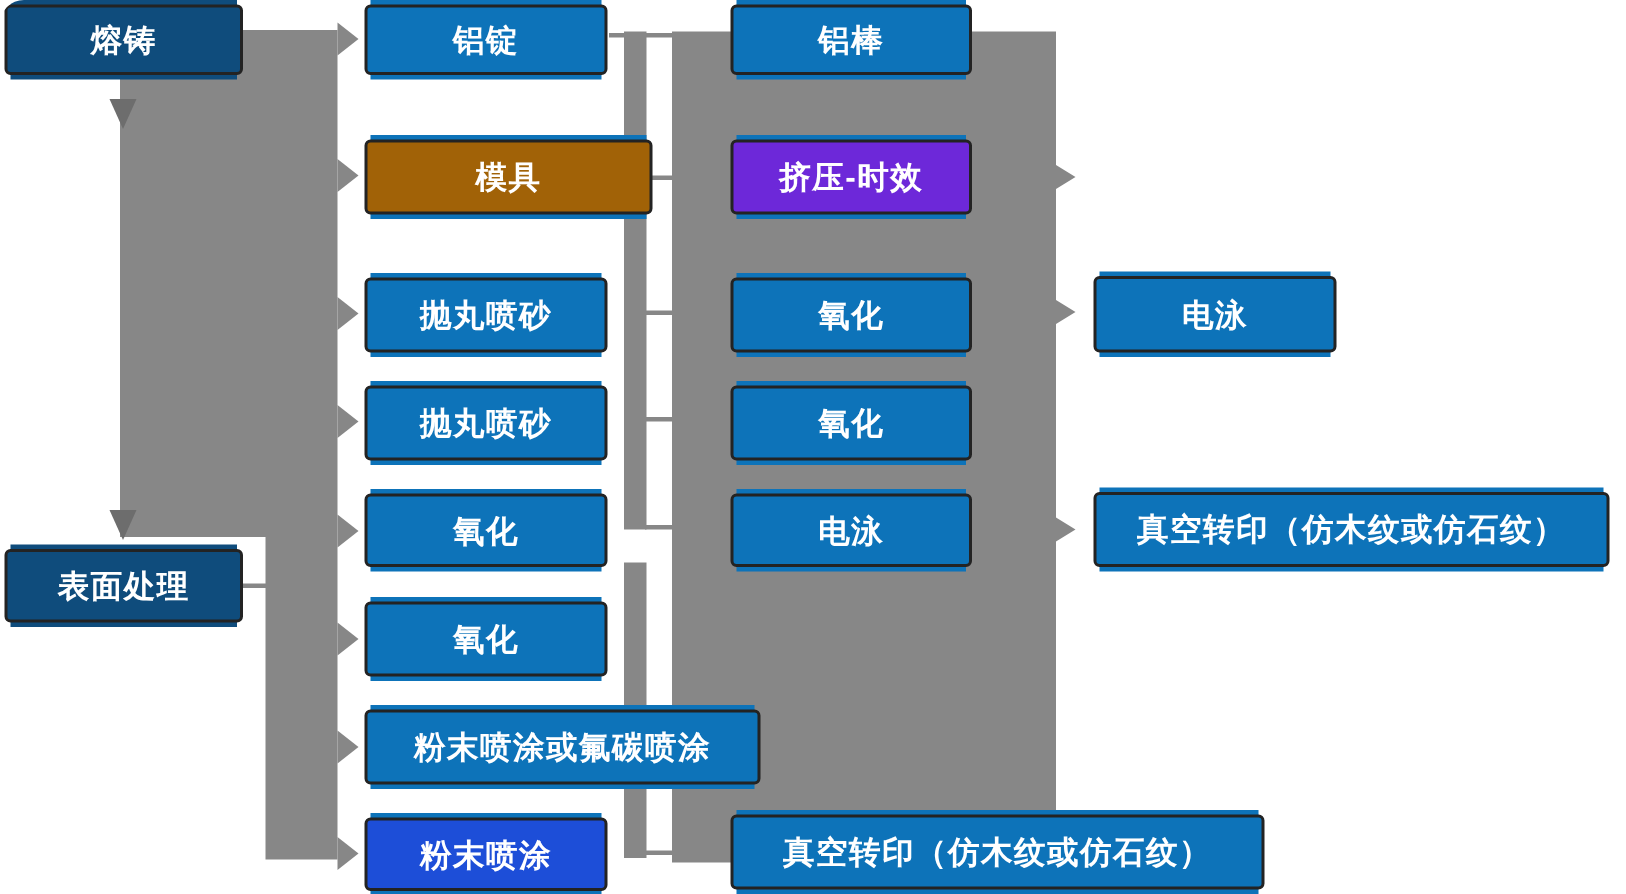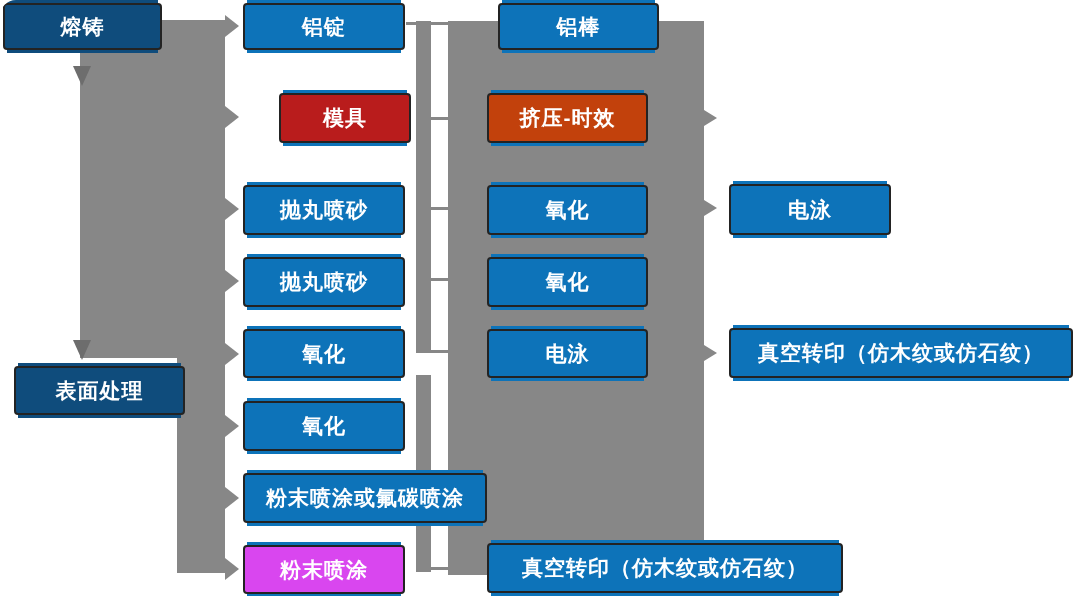--- a/index.html
+++ b/index.html
@@ -50,30 +50,30 @@
     <div class="tri-r" style="left: 225px; top: 558px; border-left-color: rgb(135, 135, 135);"></div>
     <div class="hline" style="left: 698px; top: 117px; width: 8px; background: rgb(135, 135, 135);"></div>
     <div class="tri-r small" style="left: 704px; top: 110px; border-left-color: rgb(135, 135, 135);"></div>
     <div class="hline" style="left: 698px; top: 207px; width: 8px; background: rgb(135, 135, 135);"></div>
     <div class="tri-r small" style="left: 704px; top: 200px; border-left-color: rgb(135, 135, 135);"></div>
     <div class="hline" style="left: 698px; top: 352px; width: 8px; background: rgb(135, 135, 135);"></div>
     <div class="tri-r small" style="left: 704px; top: 345px; border-left-color: rgb(135, 135, 135);"></div>
     <div class="tri-d" style="left: 73px; top: 66px; border-top-color: rgb(109, 109, 109);"></div>
     <div class="tri-d" style="left: 73px; top: 340px; border-top-color: rgb(109, 109, 109);"></div>
     <div class="node dark" style="left: 3px; top: 3px; width: 159px; height: 47px; background: rgb(15, 76, 124); border-color: rgb(35, 35, 35); color: rgb(255, 255, 255); box-shadow: rgb(15, 76, 124) 0px -7px 0px -4px, rgb(15, 76, 124) 0px 7px 0px -4px;">熔铸</div>
-    <div class="node dark" style="left: 14px; top: 366px; width: 171px; height: 49px; background: rgb(15, 76, 124); border-color: rgb(35, 35, 35); color: rgb(255, 255, 255); box-shadow: rgb(15, 76, 124) 0px -7px 0px -4px, rgb(15, 76, 124) 0px 7px 0px -4px;">表面处理</div>
+    <div class="node dark" style="left: 3px; top: 366px; width: 159px; height: 49px; background: rgb(15, 76, 124); border-color: rgb(35, 35, 35); color: rgb(255, 255, 255); box-shadow: rgb(15, 76, 124) 0px -7px 0px -4px, rgb(15, 76, 124) 0px 7px 0px -4px;">表面处理</div>
     <div class="node blue" style="left: 243px; top: 3px; width: 162px; height: 47px; background: rgb(13, 115, 185); border-color: rgb(35, 35, 35); color: rgb(255, 255, 255); box-shadow: rgb(13, 115, 185) 0px -7px 0px -4px, rgb(13, 115, 185) 0px 7px 0px -4px;">铝锭</div>
-    <div class="node blue" style="left: 243px; top: 93px; width: 132px; height: 50px; background: #b91c1c; border-color: rgb(35, 35, 35); color: rgb(255, 255, 255); box-shadow: rgb(13, 115, 185) 0px -7px 0px -4px, rgb(13, 115, 185) 0px 7px 0px -4px; margin-left: 36px;">模具</div>
+    <div class="node blue" style="left: 243px; top: 93px; width: 192px; height: 50px; background: #a16207; border-color: rgb(35, 35, 35); color: rgb(255, 255, 255); box-shadow: rgb(13, 115, 185) 0px -7px 0px -4px, rgb(13, 115, 185) 0px 7px 0px -4px;">模具</div>
     <div class="node blue" style="left: 243px; top: 185px; width: 162px; height: 50px; background: rgb(13, 115, 185); border-color: rgb(35, 35, 35); color: rgb(255, 255, 255); box-shadow: rgb(13, 115, 185) 0px -7px 0px -4px, rgb(13, 115, 185) 0px 7px 0px -4px;">抛丸喷砂</div>
     <div class="node blue" style="left: 243px; top: 257px; width: 162px; height: 50px; background: rgb(13, 115, 185); border-color: rgb(35, 35, 35); color: rgb(255, 255, 255); box-shadow: rgb(13, 115, 185) 0px -7px 0px -4px, rgb(13, 115, 185) 0px 7px 0px -4px;">抛丸喷砂</div>
     <div class="node blue" style="left: 243px; top: 329px; width: 162px; height: 49px; background: rgb(13, 115, 185); border-color: rgb(35, 35, 35); color: rgb(255, 255, 255); box-shadow: rgb(13, 115, 185) 0px -7px 0px -4px, rgb(13, 115, 185) 0px 7px 0px -4px;">氧化</div>
     <div class="node blue" style="left: 243px; top: 401px; width: 162px; height: 50px; background: rgb(13, 115, 185); border-color: rgb(35, 35, 35); color: rgb(255, 255, 255); box-shadow: rgb(13, 115, 185) 0px -7px 0px -4px, rgb(13, 115, 185) 0px 7px 0px -4px;">氧化</div>
-    <div class="node blue" style="left: 243px; top: 473px; width: 244px; height: 50px; background: rgb(13, 115, 185); border-color: rgb(35, 35, 35); color: rgb(255, 255, 255); box-shadow: rgb(13, 115, 185) 0px -7px 0px -4px, rgb(13, 115, 185) 0px 7px 0px -4px;">粉末喷涂或氟碳喷涂</div>
-    <div class="node blue" style="left: 243px; top: 545px; width: 162px; height: 49px; background: #d946ef; border-color: rgb(35, 35, 35); color: rgb(255, 255, 255); box-shadow: rgb(13, 115, 185) 0px -7px 0px -4px, rgb(13, 115, 185) 0px 7px 0px -4px;">粉末喷涂</div>
-    <div class="node blue" style="left: 487px; top: 3px; width: 161px; height: 47px; background: rgb(13, 115, 185); border-color: rgb(35, 35, 35); color: rgb(255, 255, 255); box-shadow: rgb(13, 115, 185) 0px -7px 0px -4px, rgb(13, 115, 185) 0px 7px 0px -4px; margin-left: 11px;">铝棒</div>
-    <div class="node blue" style="left: 487px; top: 93px; width: 161px; height: 50px; background: #c2410c; border-color: rgb(35, 35, 35); color: rgb(255, 255, 255); box-shadow: rgb(13, 115, 185) 0px -7px 0px -4px, rgb(13, 115, 185) 0px 7px 0px -4px;">挤压-时效</div>
+    <div class="node blue" style="left: 243px; top: 473px; width: 264px; height: 50px; background: rgb(13, 115, 185); border-color: rgb(35, 35, 35); color: rgb(255, 255, 255); box-shadow: rgb(13, 115, 185) 0px -7px 0px -4px, rgb(13, 115, 185) 0px 7px 0px -4px;">粉末喷涂或氟碳喷涂</div>
+    <div class="node blue" style="left: 243px; top: 545px; width: 162px; height: 49px; background: #1d4ed8; border-color: rgb(35, 35, 35); color: rgb(255, 255, 255); box-shadow: rgb(13, 115, 185) 0px -7px 0px -4px, rgb(13, 115, 185) 0px 7px 0px -4px;">粉末喷涂</div>
+    <div class="node blue" style="left: 487px; top: 3px; width: 161px; height: 47px; background: rgb(13, 115, 185); border-color: rgb(35, 35, 35); color: rgb(255, 255, 255); box-shadow: rgb(13, 115, 185) 0px -7px 0px -4px, rgb(13, 115, 185) 0px 7px 0px -4px;">铝棒</div>
+    <div class="node blue" style="left: 487px; top: 93px; width: 161px; height: 50px; background: #6d28d9; border-color: rgb(35, 35, 35); color: rgb(255, 255, 255); box-shadow: rgb(13, 115, 185) 0px -7px 0px -4px, rgb(13, 115, 185) 0px 7px 0px -4px;">挤压-时效</div>
     <div class="node blue" style="left: 487px; top: 185px; width: 161px; height: 50px; background: rgb(13, 115, 185); border-color: rgb(35, 35, 35); color: rgb(255, 255, 255); box-shadow: rgb(13, 115, 185) 0px -7px 0px -4px, rgb(13, 115, 185) 0px 7px 0px -4px;">氧化</div>
     <div class="node blue" style="left: 487px; top: 257px; width: 161px; height: 50px; background: rgb(13, 115, 185); border-color: rgb(35, 35, 35); color: rgb(255, 255, 255); box-shadow: rgb(13, 115, 185) 0px -7px 0px -4px, rgb(13, 115, 185) 0px 7px 0px -4px;">氧化</div>
     <div class="node blue" style="left: 487px; top: 329px; width: 161px; height: 49px; background: rgb(13, 115, 185); border-color: rgb(35, 35, 35); color: rgb(255, 255, 255); box-shadow: rgb(13, 115, 185) 0px -7px 0px -4px, rgb(13, 115, 185) 0px 7px 0px -4px;">电泳</div>
     <div class="node blue" style="left: 487px; top: 543px; width: 356px; height: 50px; background: rgb(13, 115, 185); border-color: rgb(35, 35, 35); color: rgb(255, 255, 255); box-shadow: rgb(13, 115, 185) 0px -7px 0px -4px, rgb(13, 115, 185) 0px 7px 0px -4px;">真空转印（仿木纹或仿石纹）</div>
     <div class="node blue" style="left: 729px; top: 184px; width: 162px; height: 51px; background: rgb(13, 115, 185); border-color: rgb(35, 35, 35); color: rgb(255, 255, 255); box-shadow: rgb(13, 115, 185) 0px -7px 0px -4px, rgb(13, 115, 185) 0px 7px 0px -4px;">电泳</div>
     <div class="node blue" style="left: 729px; top: 328px; width: 344px; height: 50px; background: rgb(13, 115, 185); border-color: rgb(35, 35, 35); color: rgb(255, 255, 255); box-shadow: rgb(13, 115, 185) 0px -7px 0px -4px, rgb(13, 115, 185) 0px 7px 0px -4px;">真空转印（仿木纹或仿石纹）</div>
   </div>
 
 </body></html>

